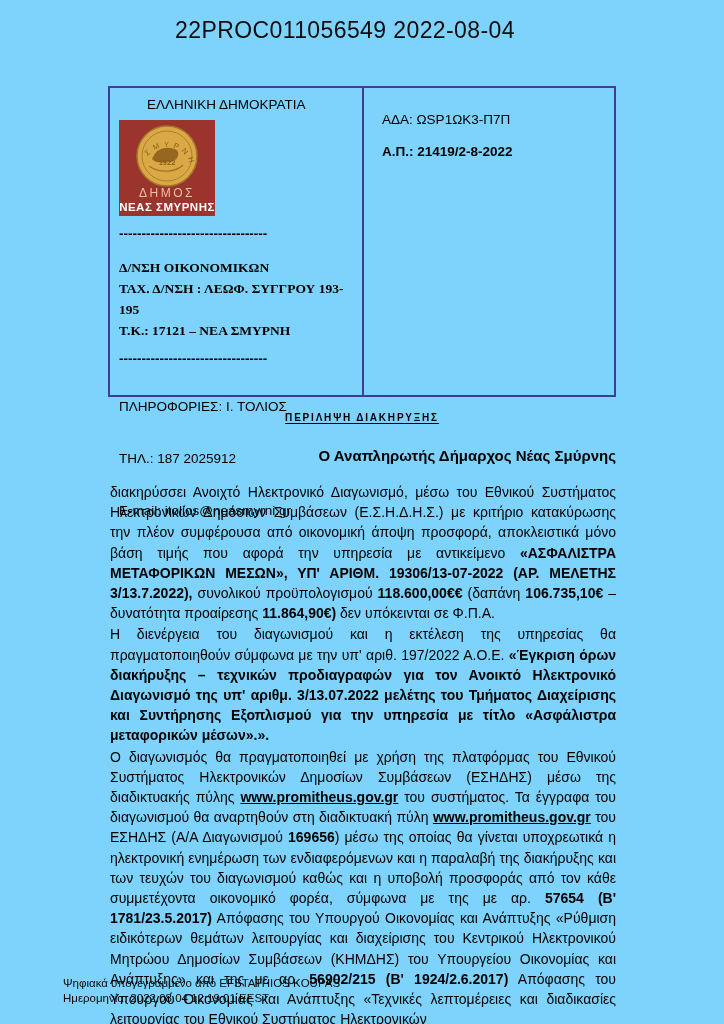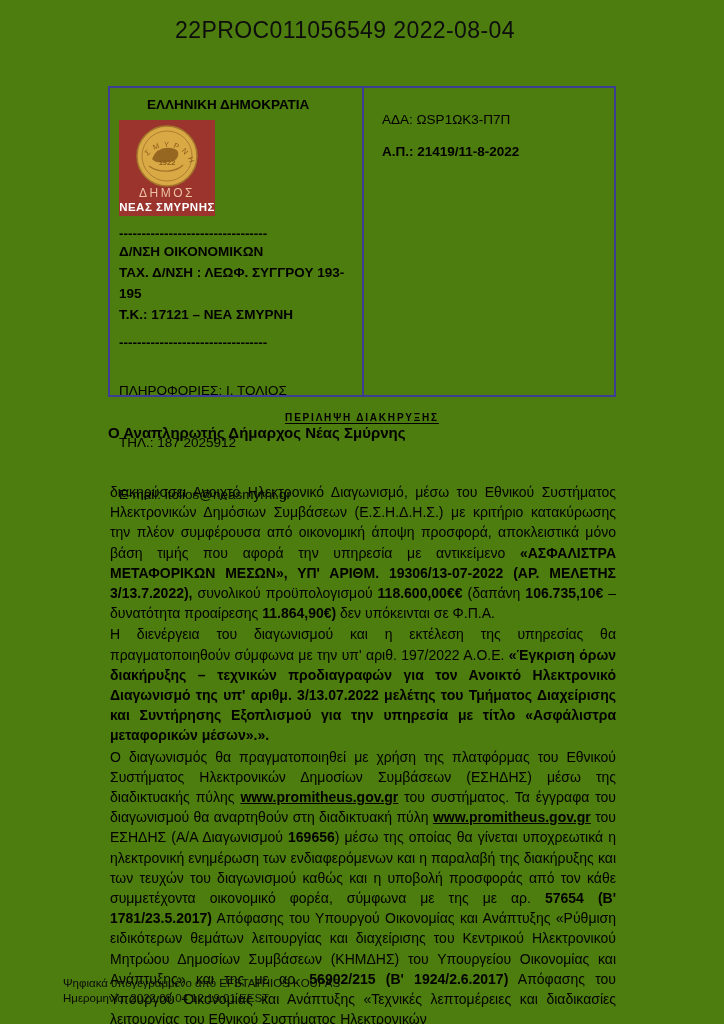--- a/index.html
+++ b/index.html
@@ -1,45 +1,45 @@
 <!DOCTYPE html>
 <html style="--table-border: #3e3e94; --logo-bg: #9a342c; --logo-coin: #d9a945; --logo-coin-edge: #a3762b; --logo-coin-detail: #8a5c1a; --logo-dimos-text: #eec2a2; --logo-name-text: #ffffff;"><head>
 <meta charset="utf-8">
 <style>
   html,body { margin:0; padding:0; background:#ffffff; }
   .page {
-    position:relative; width:724px; height:1024px; background:#4d7c0f;
+    position:relative; width:724px; height:1024px; background:#7dd3fc;
     font-family:"Liberation Sans", sans-serif; color:#000; overflow:hidden;
   }
   .doc-header {
     position:absolute; top:17px; left:0; width:690px; text-align:center;
     font-size:23px; letter-spacing:0.4px; color:#0d0d0d;
   }
   .info-table {
     position:absolute; left:108px; top:86px; width:508px; height:311px;
     border:2px solid var(--table-border,#3e3e94); box-sizing:border-box; display:flex;
   }
   .cell-left { width:252px; box-sizing:border-box; padding:8px 8px 0 9px; }
   .cell-right { flex:1; border-left:2px solid var(--table-border,#3e3e94); box-sizing:border-box; padding:24px 8px 0 18px; }
-  .hdr-line { font-size:13.5px; font-weight:bold; line-height:17px;padding-left:28px; }
+  .hdr-line { font-size:13.5px; font-weight:normal; line-height:17px;padding-left:28px; }
   .logo-box { margin-top:7px; width:96px; height:96px; display:block; }
   .divider { font-size:13.5px; font-weight:bold; line-height:13px; margin-top:11px; white-space:nowrap; overflow:hidden; width:170px; }
   .dept-line { font-size:13.5px; font-weight:bold; line-height:21px; }
-  .dept-block { margin-top:1px; }
+  .dept-block { margin-top:17px;font-family:Liberation Serif, serif; }
   .contact-block { margin-top:2px; }
   .contact-line { font-size:13.5px; line-height:20px;margin-top:32px; }
   .ada-line { font-size:13.5px; font-weight:normal; }
   .ap-line { font-size:13.5px; font-weight:bold; margin-top:17px; }
   .title {
     position:absolute; top:412px; left:108px; width:508px; text-align:center;
     font-size:10px; font-weight:bold; letter-spacing:1.8px; text-decoration:underline;
     text-underline-offset:2px;
   }
   .subtitle {
-    position:absolute; top:424px; left:108px; width:508px; text-align:left;
+    position:absolute; top:447px; left:108px; width:508px; text-align:right;
     font-size:15px; font-weight:bold;
   }
   .body-text {
     position:absolute; top:481px; left:109px; width:508px;
     font-size:14px; line-height:20.2px; text-align:justify;
   }
   .body-text p { margin:1px; }
   .b { font-weight:bold; }
   .i { }
   .u { text-decoration:underline; }
@@ -88,21 +88,21 @@
 
       <div class="contact-block">
         <div class="contact-line">ΠΛΗΡΟΦΟΡΙΕΣ: Ι. ΤΟΛΙΟΣ</div>
         <div class="contact-line">ΤΗΛ.: 187 2025912</div>
         <div class="contact-line">E-mail: itolios@neasmyrni.gr</div>
       </div>
     </div>
 
     <div class="cell-right">
       <div class="ada-line">ΑΔΑ: ΩSΡ1ΩΚ3-Π7Π</div>
-      <div class="ap-line">Α.Π.: 21419/11-8-2022</div>
+      <div class="ap-line">Α.Π.: 21419/2-8-2022</div>
     </div>
   </div>
 
   <div class="title">ΠΕΡΙΛΗΨΗ ΔΙΑΚΗΡΥΞΗΣ</div>
   <div class="subtitle">Ο Αναπληρωτής Δήμαρχος Νέας Σμύρνης</div>
 
   <div class="body-text">
     <p><span>διακηρύσσει Ανοιχτό Ηλεκτρονικό Διαγωνισμό, μέσω του Εθνικού Συστήματος Ηλεκτρονικών Δημόσιων Συμβάσεων (Ε.Σ.Η.Δ.Η.Σ.) με κριτήριο κατακύρωσης την πλέον συμφέρουσα από οικονομική άποψη προσφορά, αποκλειστικά μόνο βάση τιμής που αφορά την υπηρεσία με αντικείμενο </span><span class="b">«ΑΣΦΑΛΙΣΤΡΑ ΜΕΤΑΦΟΡΙΚΩΝ ΜΕΣΩΝ», ΥΠ' ΑΡΙΘΜ. 19306/13-07-2022 (ΑΡ. ΜΕΛΕΤΗΣ 3/13.7.2022),</span><span> συνολικού προϋπολογισμού </span><span class="b">118.600,00€€</span><span> (δαπάνη </span><span class="b">106.735,10€</span><span> – δυνατότητα προαίρεσης </span><span class="b">11.864,90€)</span><span> δεν υπόκεινται σε Φ.Π.Α.</span></p>
     <p><span>Η διενέργεια του διαγωνισμού και η εκτέλεση της υπηρεσίας θα πραγματοποιηθούν σύμφωνα με την υπ' αριθ. 197/2022 Α.Ο.Ε. </span><span class="b i">«Έγκριση όρων διακήρυξης – τεχνικών προδιαγραφών για τον Ανοικτό Ηλεκτρονικό Διαγωνισμό της υπ' αριθμ. 3/13.07.2022 μελέτης του Τμήματος Διαχείρισης και Συντήρησης Εξοπλισμού για την υπηρεσία με τίτλο «Ασφάλιστρα μεταφορικών μέσων».».</span></p>
     <p><span>Ο διαγωνισμός θα πραγματοποιηθεί με χρήση της πλατφόρμας του Εθνικού Συστήματος Ηλεκτρονικών Δημοσίων Συμβάσεων (ΕΣΗΔΗΣ) μέσω της διαδικτυακής πύλης </span><span class="b u">www.promitheus.gov.gr</span><span> του συστήματος. Τα έγγραφα του διαγωνισμού θα αναρτηθούν στη διαδικτυακή πύλη </span><span class="b u">www.promitheus.gov.gr</span><span> του ΕΣΗΔΗΣ (Α/Α Διαγωνισμού </span><span class="b">169656</span><span>) μέσω της οποίας θα γίνεται υποχρεωτικά η ηλεκτρονική ενημέρωση των ενδιαφερόμενων και η παραλαβή της διακήρυξης και των τευχών του διαγωνισμού καθώς και η υποβολή προσφοράς από τον κάθε συμμετέχοντα οικονομικό φορέα, σύμφωνα με της με αρ. </span><span class="b">57654 (Β' 1781/23.5.2017)</span><span> Απόφασης του Υπουργού Οικονομίας και Ανάπτυξης </span><span class="i">«Ρύθμιση ειδικότερων θεμάτων λειτουργίας και διαχείρισης του Κεντρικού Ηλεκτρονικού Μητρώου Δημοσίων Συμβάσεων (ΚΗΜΔΗΣ) του Υπουργείου Οικονομίας και Ανάπτυξης»</span><span> και της με αρ. </span><span class="b">56902/215 (Β' 1924/2.6.2017)</span><span> Απόφασης του Υπουργού Οικονομίας και Ανάπτυξης </span><span class="i">«Τεχνικές λεπτομέρειες και διαδικασίες λειτουργίας του Εθνικού Συστήματος Ηλεκτρονικών</span></p>

